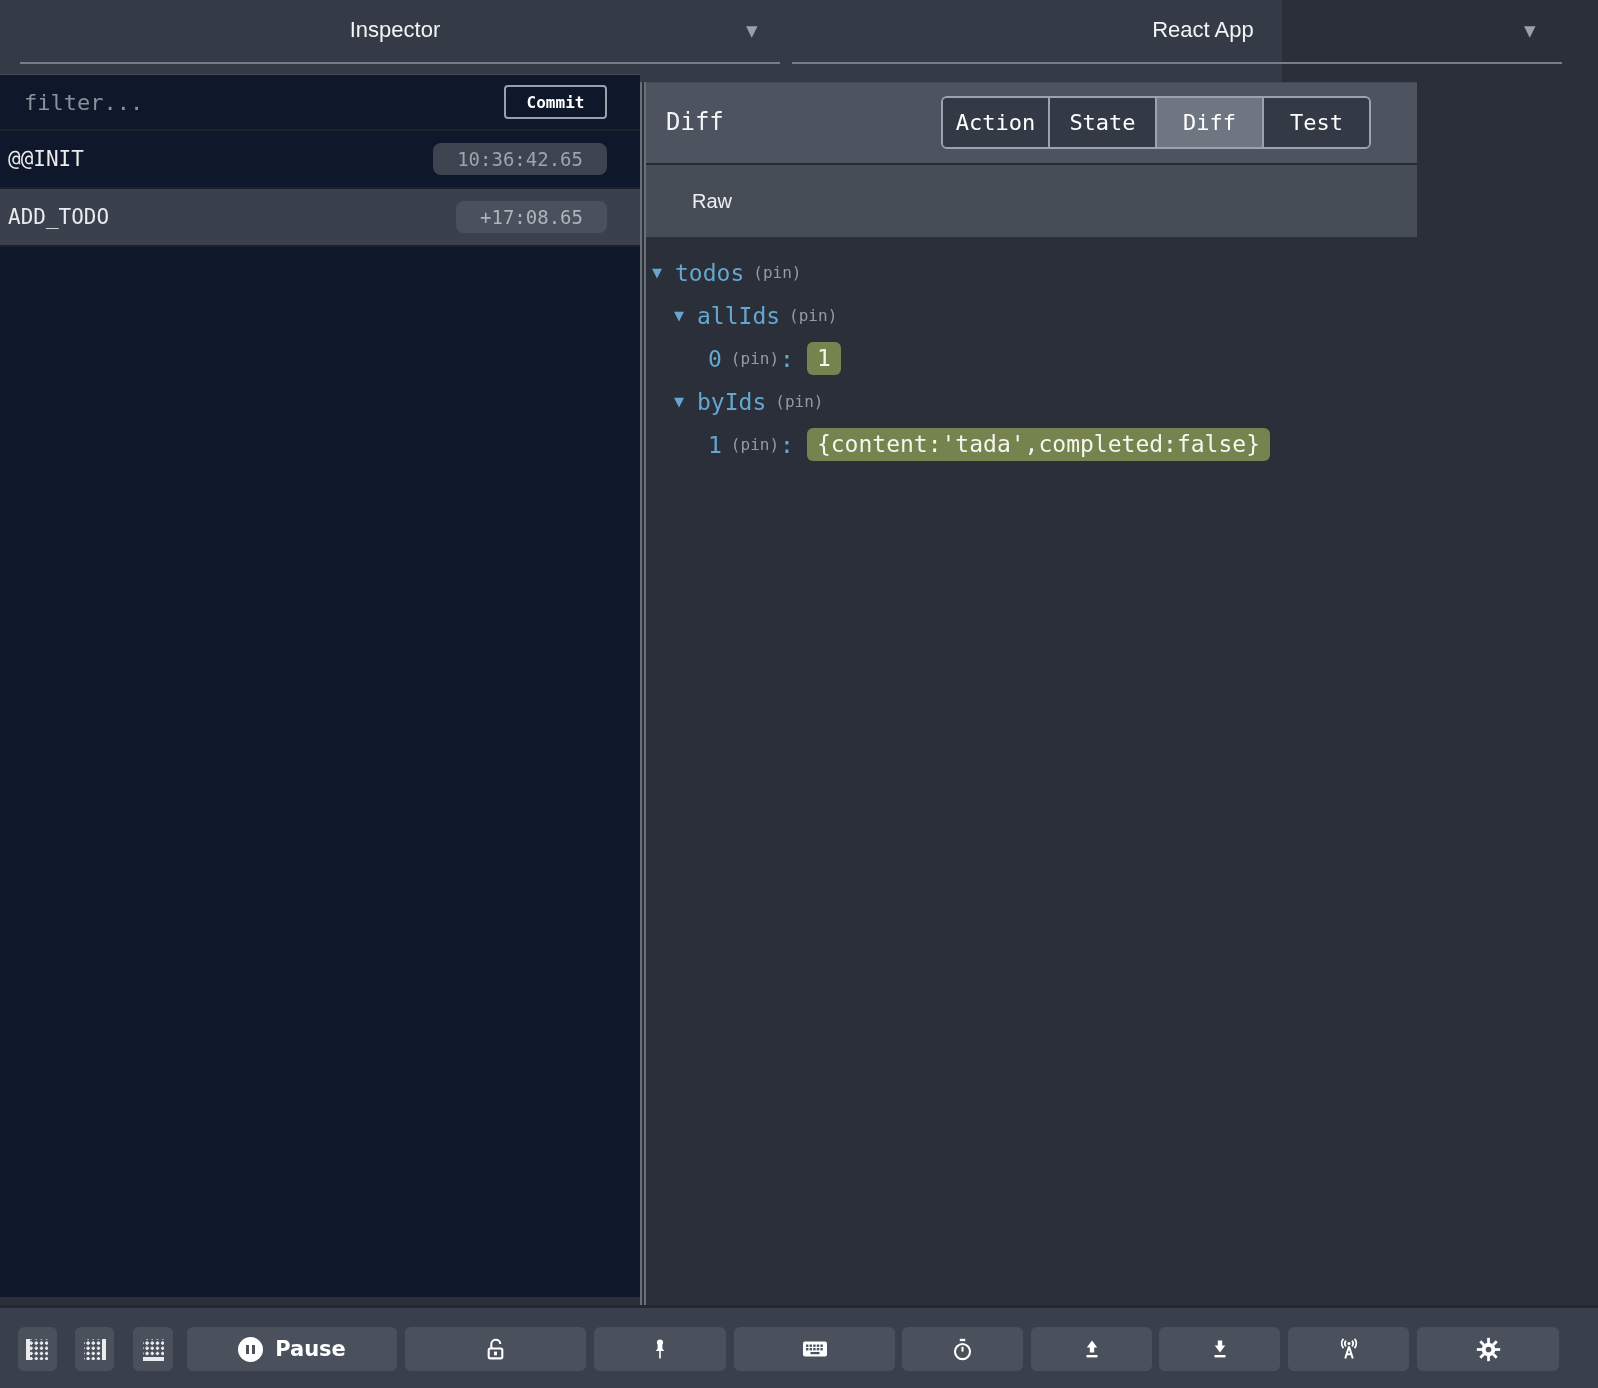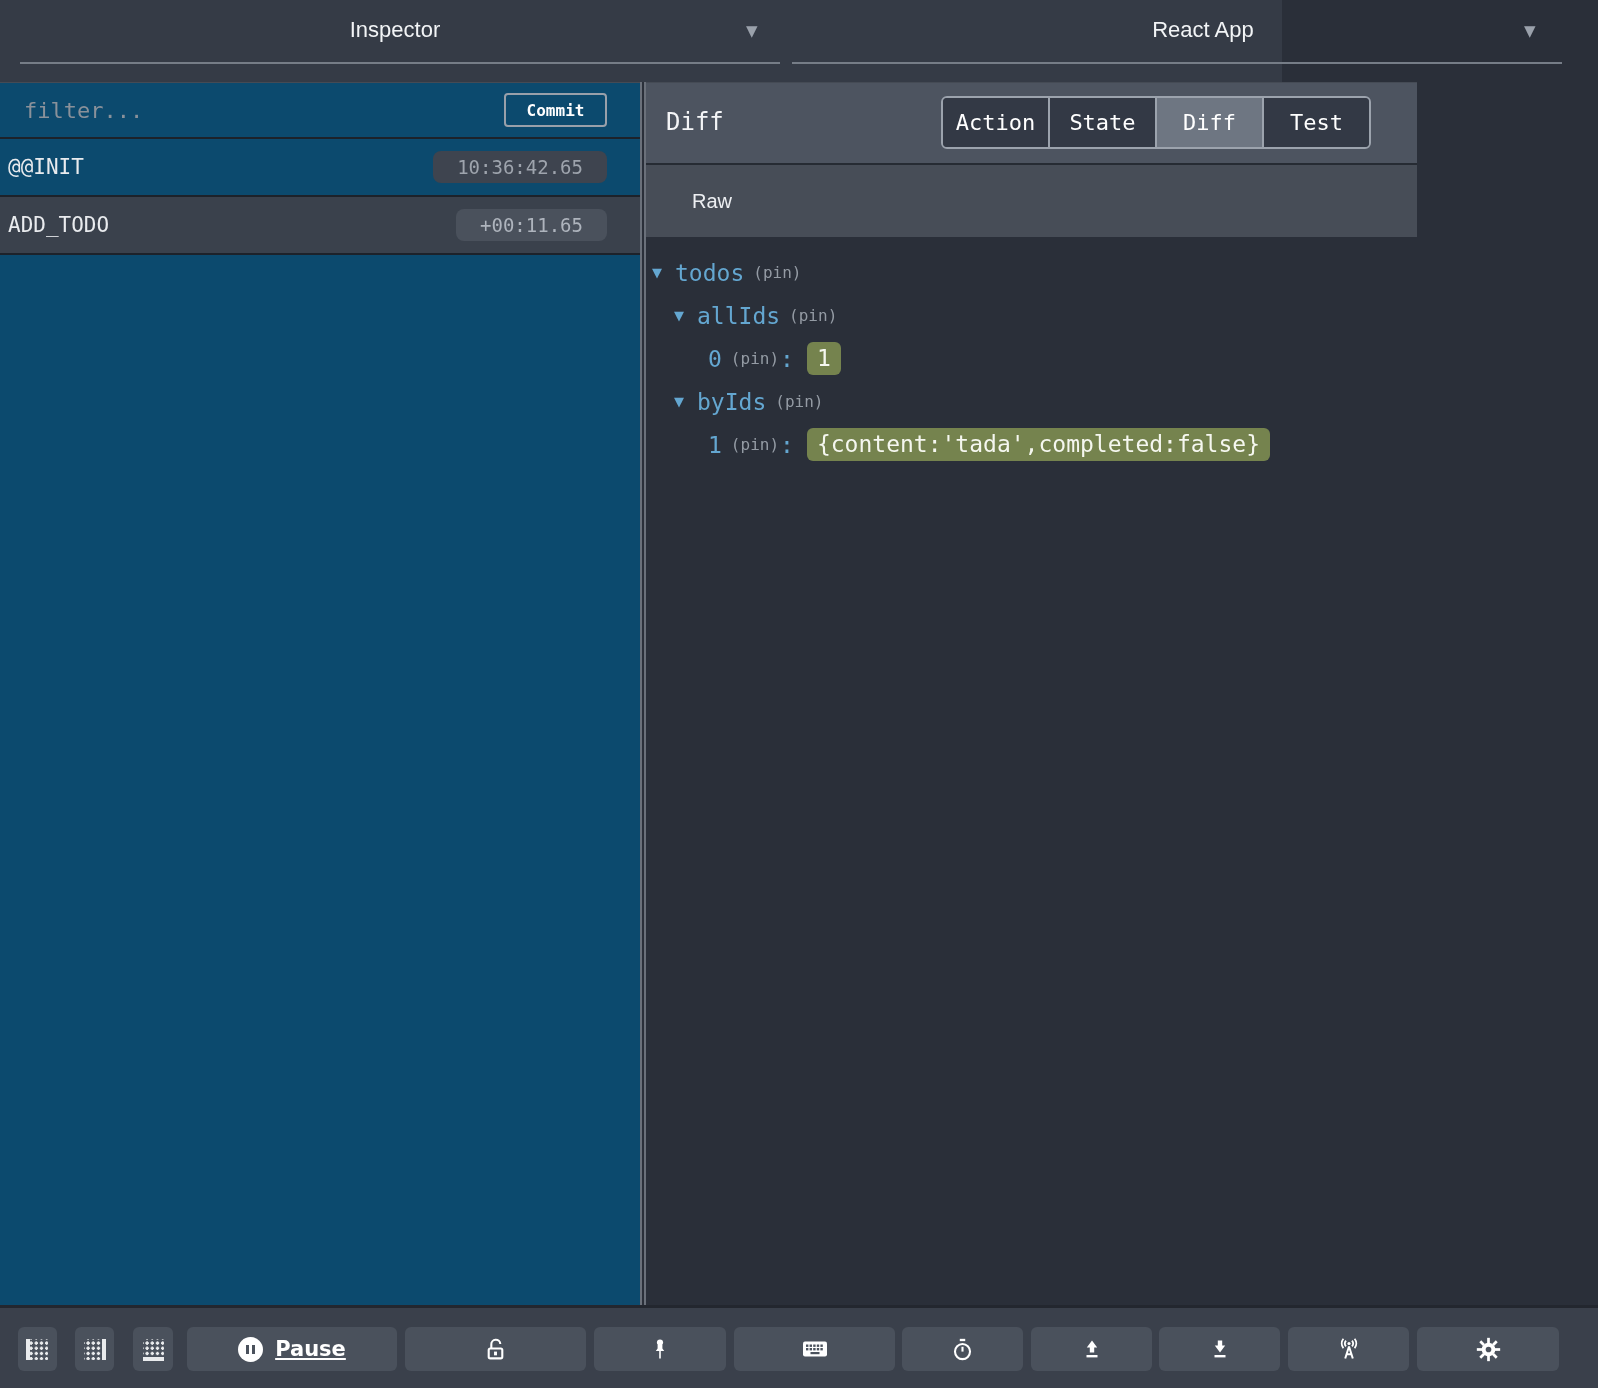--- a/index.html
+++ b/index.html
@@ -17,21 +17,21 @@
     display:block;text-align:center;margin-top:17px;font-size:22px;color:#F2F4F6;
   }
   .underline{position:absolute;top:62px;height:2px;background:#767D87;}
   .underline-left{left:20px;width:760px;}
   .underline-right{left:792px;width:770px;}
   .caret{position:absolute;top:22px;font-size:15px;color:#9AA1AB;font-family:"DejaVu Sans",sans-serif;}
   .caret-left{left:746px;}
   .caret-right{left:1524px;}
 
   
-  .left-panel{position:absolute;top:82px;left:0;width:640px;height:1223px;background:#0c4a6e;border-top:1px solid #454B55;box-sizing:border-box;}
+  .left-panel{position:absolute;top:74px;left:0;width:640px;height:1223px;background:#0f172a;border-top:1px solid #454B55;box-sizing:border-box;}
   .divider{position:absolute;top:82px;left:640px;width:2px;height:1223px;background:#2A2F39;border-left:2px solid #6A707A;border-right:2px solid #6A707A;cursor:col-resize;}
   .right-panel{position:absolute;top:82px;left:646px;width:771px;height:1223px;background:#2A2F39;border-top:1px solid #454B55;box-sizing:border-box;}
 
   
   .filter-row{height:54px;border-bottom:2px solid #1D222A;position:relative;display:flex;align-items:center;}
   .filter-input{
     margin-left:22px;width:420px;background:transparent;border:none;outline:none;
     font-family:"DejaVu Sans Mono",monospace;font-size:22px;color:#E8EAED;
   }
   .filter-input::placeholder{color:#8A919A;opacity:1;}
@@ -94,21 +94,21 @@
     background:#3A404B;border-top:3px solid #23272F;box-sizing:border-box;
   }
   .tb-btn{
     position:absolute;top:19px;height:44px;background:#4A515C;border-radius:6px;
     display:flex;align-items:center;justify-content:center;gap:12px;
     color:#FFFFFF;font-family:"DejaVu Sans",sans-serif;font-size:21px;font-weight:bold;cursor:pointer;
   }
   .tb-1{left:18px;width:39px;}
   .tb-2{left:75px;width:39px;}
   .tb-3{left:133px;width:40px;}
-  .tb-4{left:187px;width:210px;text-decoration:underline;}
+  .tb-4{left:187px;width:210px;}
   .tb-5{left:405px;width:181px;}
   .tb-6{left:594px;width:132px;}
   .tb-7{left:734px;width:161px;}
   .tb-8{left:902px;width:121px;}
   .tb-9{left:1031px;width:121px;}
   .tb-10{left:1159px;width:121px;}
   .tb-11{left:1288px;width:121px;}
   .tb-12{left:1417px;width:142px;}
 
   .dock-icon{
@@ -146,21 +146,21 @@
   <div class="filter-row">
     <input class="filter-input" type="text" placeholder="filter..." style="">
     <button class="commit-btn">Commit</button>
   </div>
   <div class="action-row">
     <span class="action-name">@@INIT</span>
     <span class="action-time">10:36:42.65</span>
   </div>
   <div class="action-row selected">
     <span class="action-name">ADD_TODO</span>
-    <span class="action-time">+00:11.65</span>
+    <span class="action-time">+17:08.65</span>
   </div>
 </div>
 
 <div class="divider"></div>
 
 <div class="right-panel">
 
   <div class="header-band">
     <span class="panel-title">Diff</span>
     <div class="segmented">

